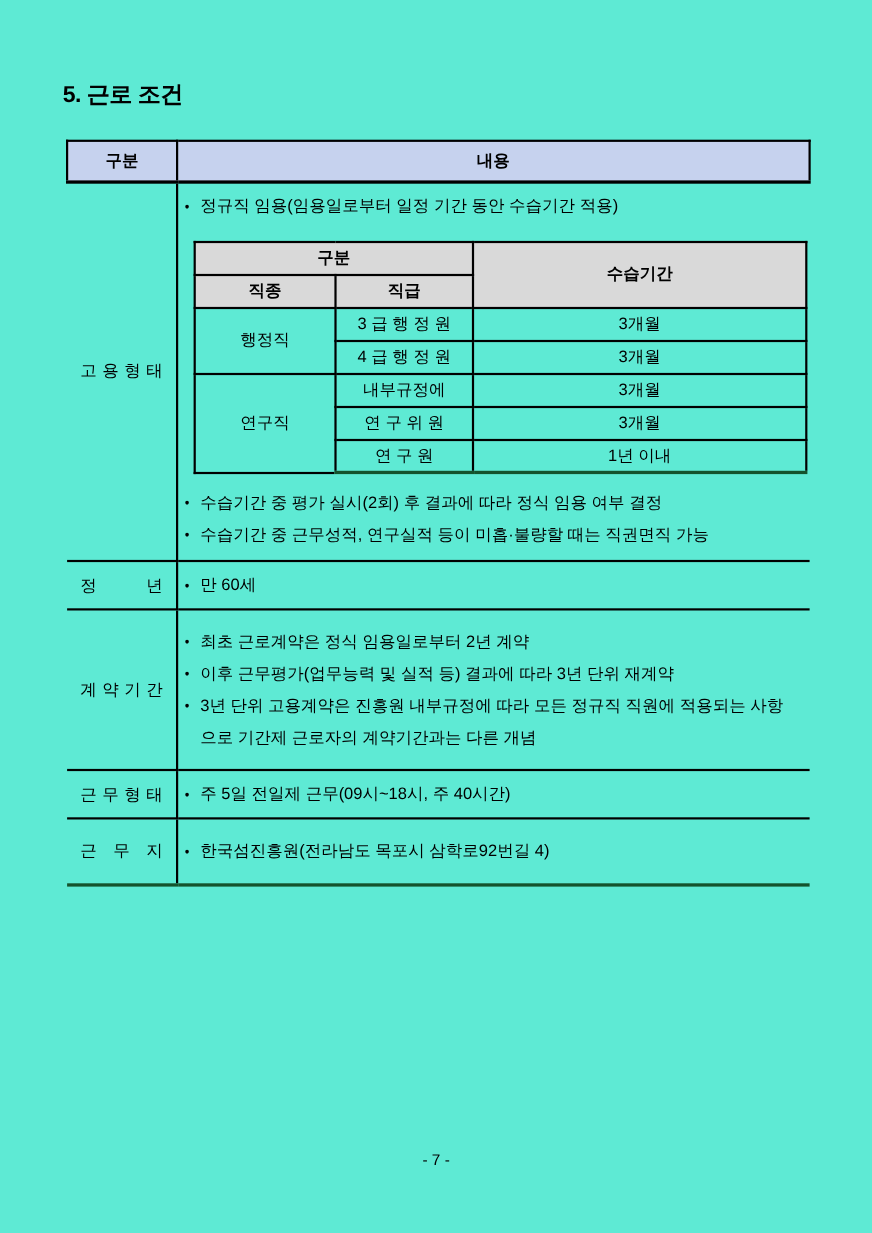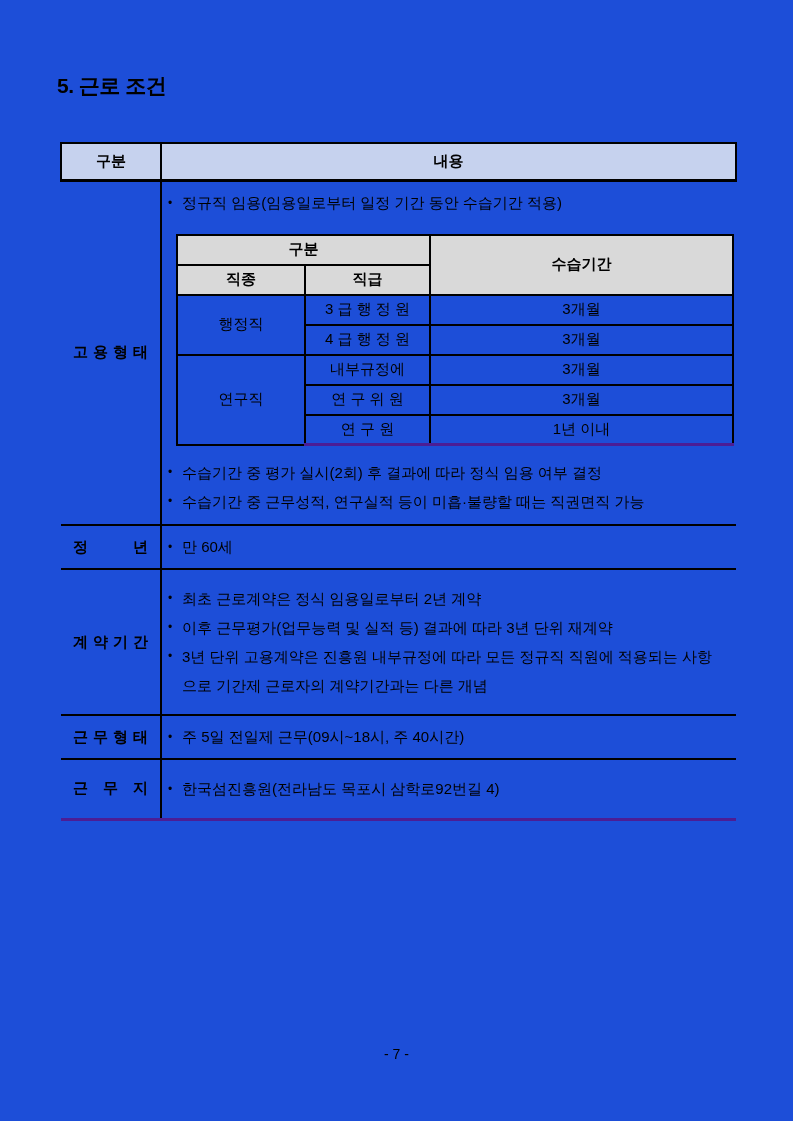--- a/index.html
+++ b/index.html
@@ -1,37 +1,37 @@
 <!DOCTYPE html>
 <html><head>
 <meta charset="utf-8">
 <style>
   * { box-sizing: border-box; }
   html,body { margin:0; padding:0; background:#ffffff; }
   .page {
     position: relative;
     width: 793px;
     height: 1121px;
-    background: #1d4ed8;
+    background: #5eead4;
     font-family: "Liberation Sans", sans-serif;
     color: #000;
     overflow: hidden;
   }
   .section-title {
     position: absolute;
     left: 57px;
     top: 72px;
     font-size: 21px;
     font-weight: 800;
     letter-spacing: -0.5px;
   }
   table.main {
     position: absolute;
     left: 60px;
-    top: 142px;
+    top: 127px;
     width: 675px;
     border-collapse: collapse;
     table-layout: fixed;
     font-size: 15px;
   }
   table.main col.c1 { width: 100px; }
   table.main col.c2 { width: 575px; }
   table.main thead th {
     height: 37px;
     background: #c6d2ee;
@@ -41,32 +41,31 @@
     border-right: 2px solid #000;
     font-weight: bold;
     font-size: 15px;
     text-align: center;
     vertical-align: middle;
   }
   table.main tbody td {
     border-top: 2px solid #000;
     vertical-align: middle;
   }
-  table.main tbody tr:last-child td { border-bottom: 3px solid #4c1d95; margin-left: 26px; }
+  table.main tbody tr:last-child td { border-bottom: 3px solid #14532d; margin-left: 26px; }
   td.label-cell {
     border-right: 2px solid #000;
     padding: 0 12px;
   }
   td.label-cell .just {
     display: block;
     width: 100%;
     text-align: justify;
     text-align-last: justify;
     white-space: normal;
-    font-weight: bold;
   }
   td.content-cell { padding: 8px 10px 8px 6px; }
   .bullet {
     display: flex;
     align-items: flex-start;
     line-height: 26px;
   }
   .bullet .dot {
     flex: 0 0 14px;
     font-size: 12px;

